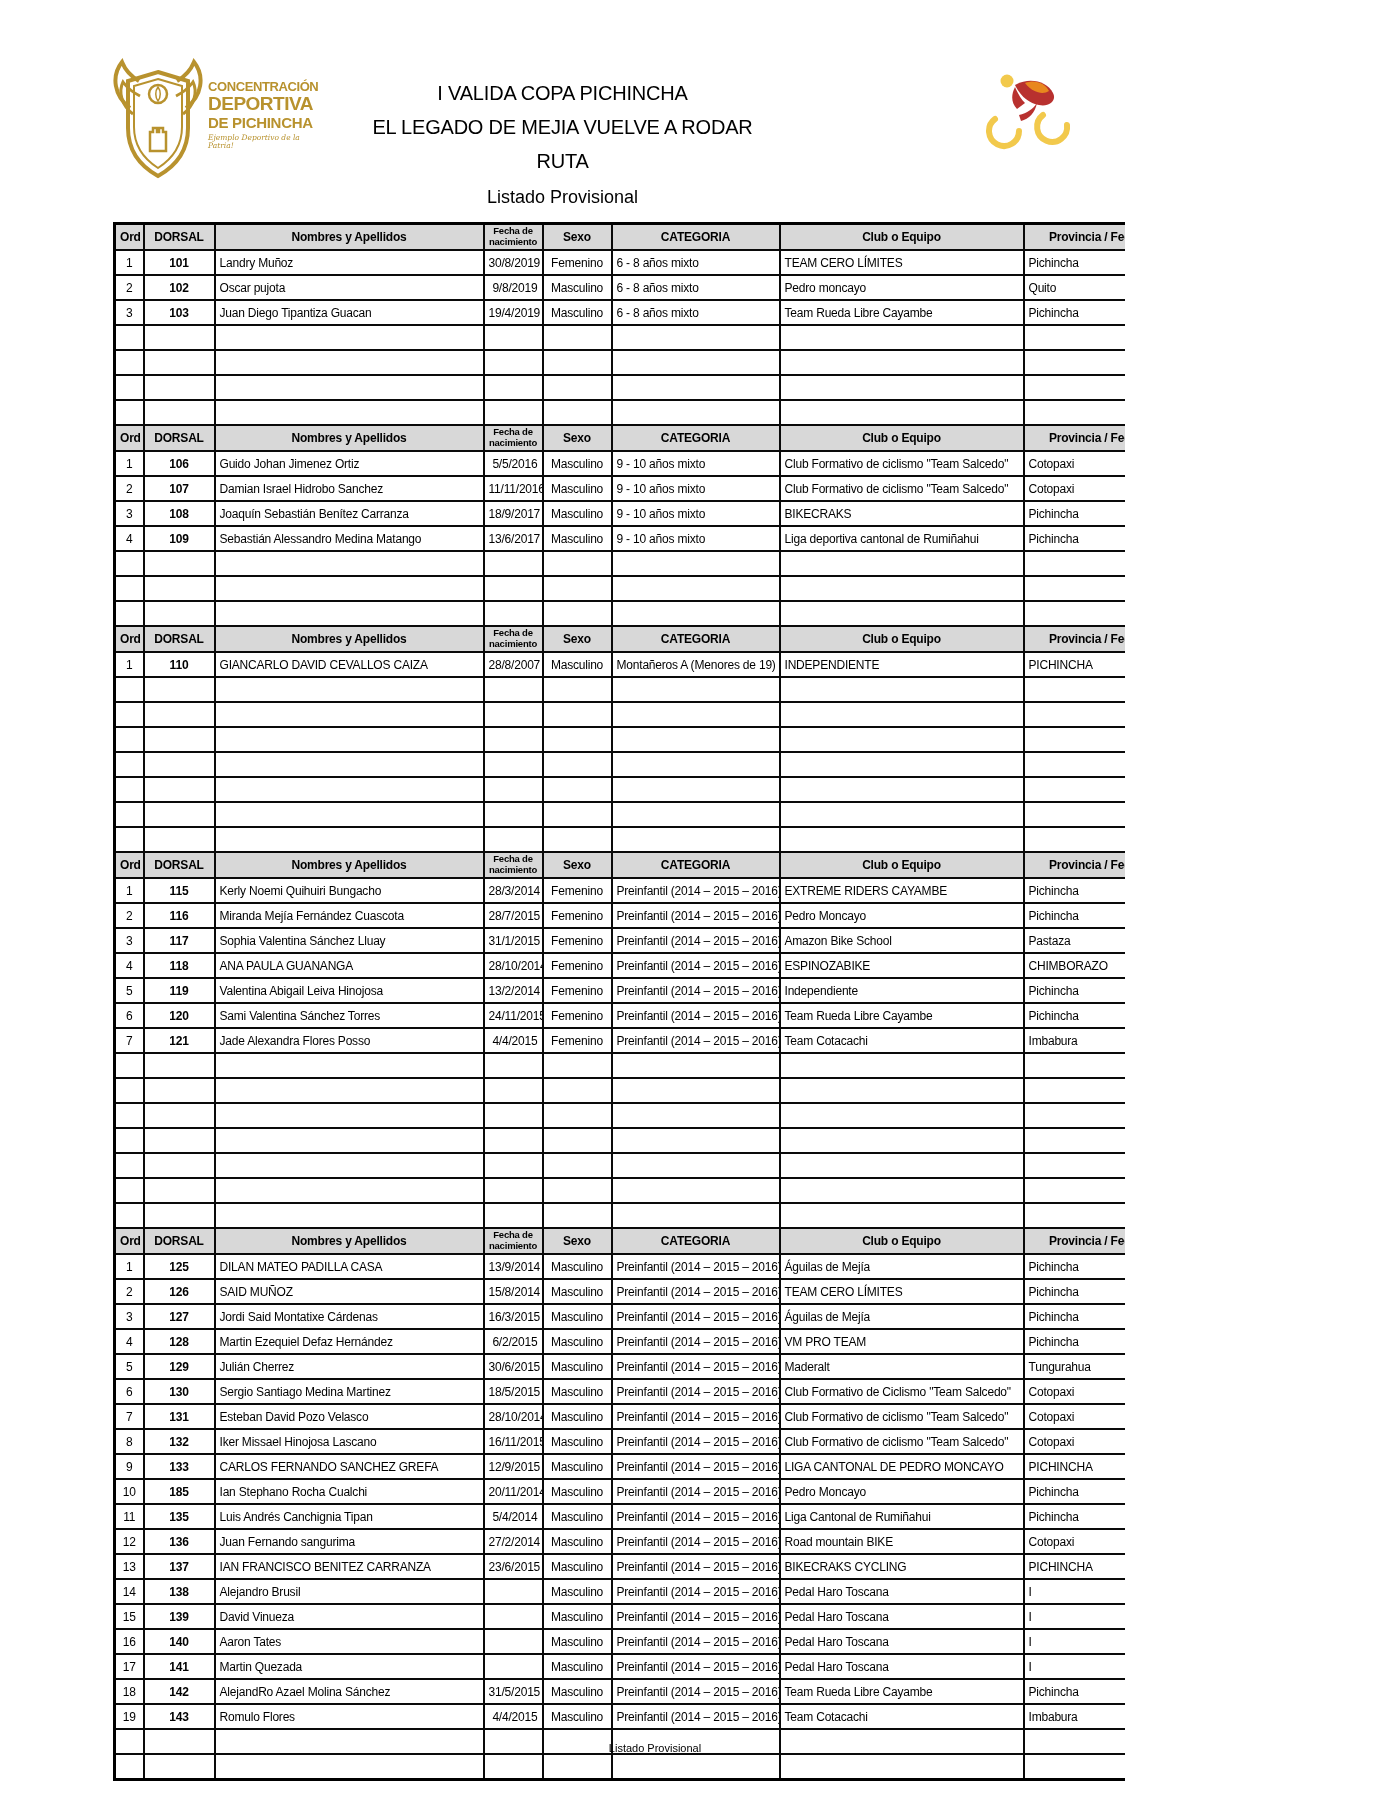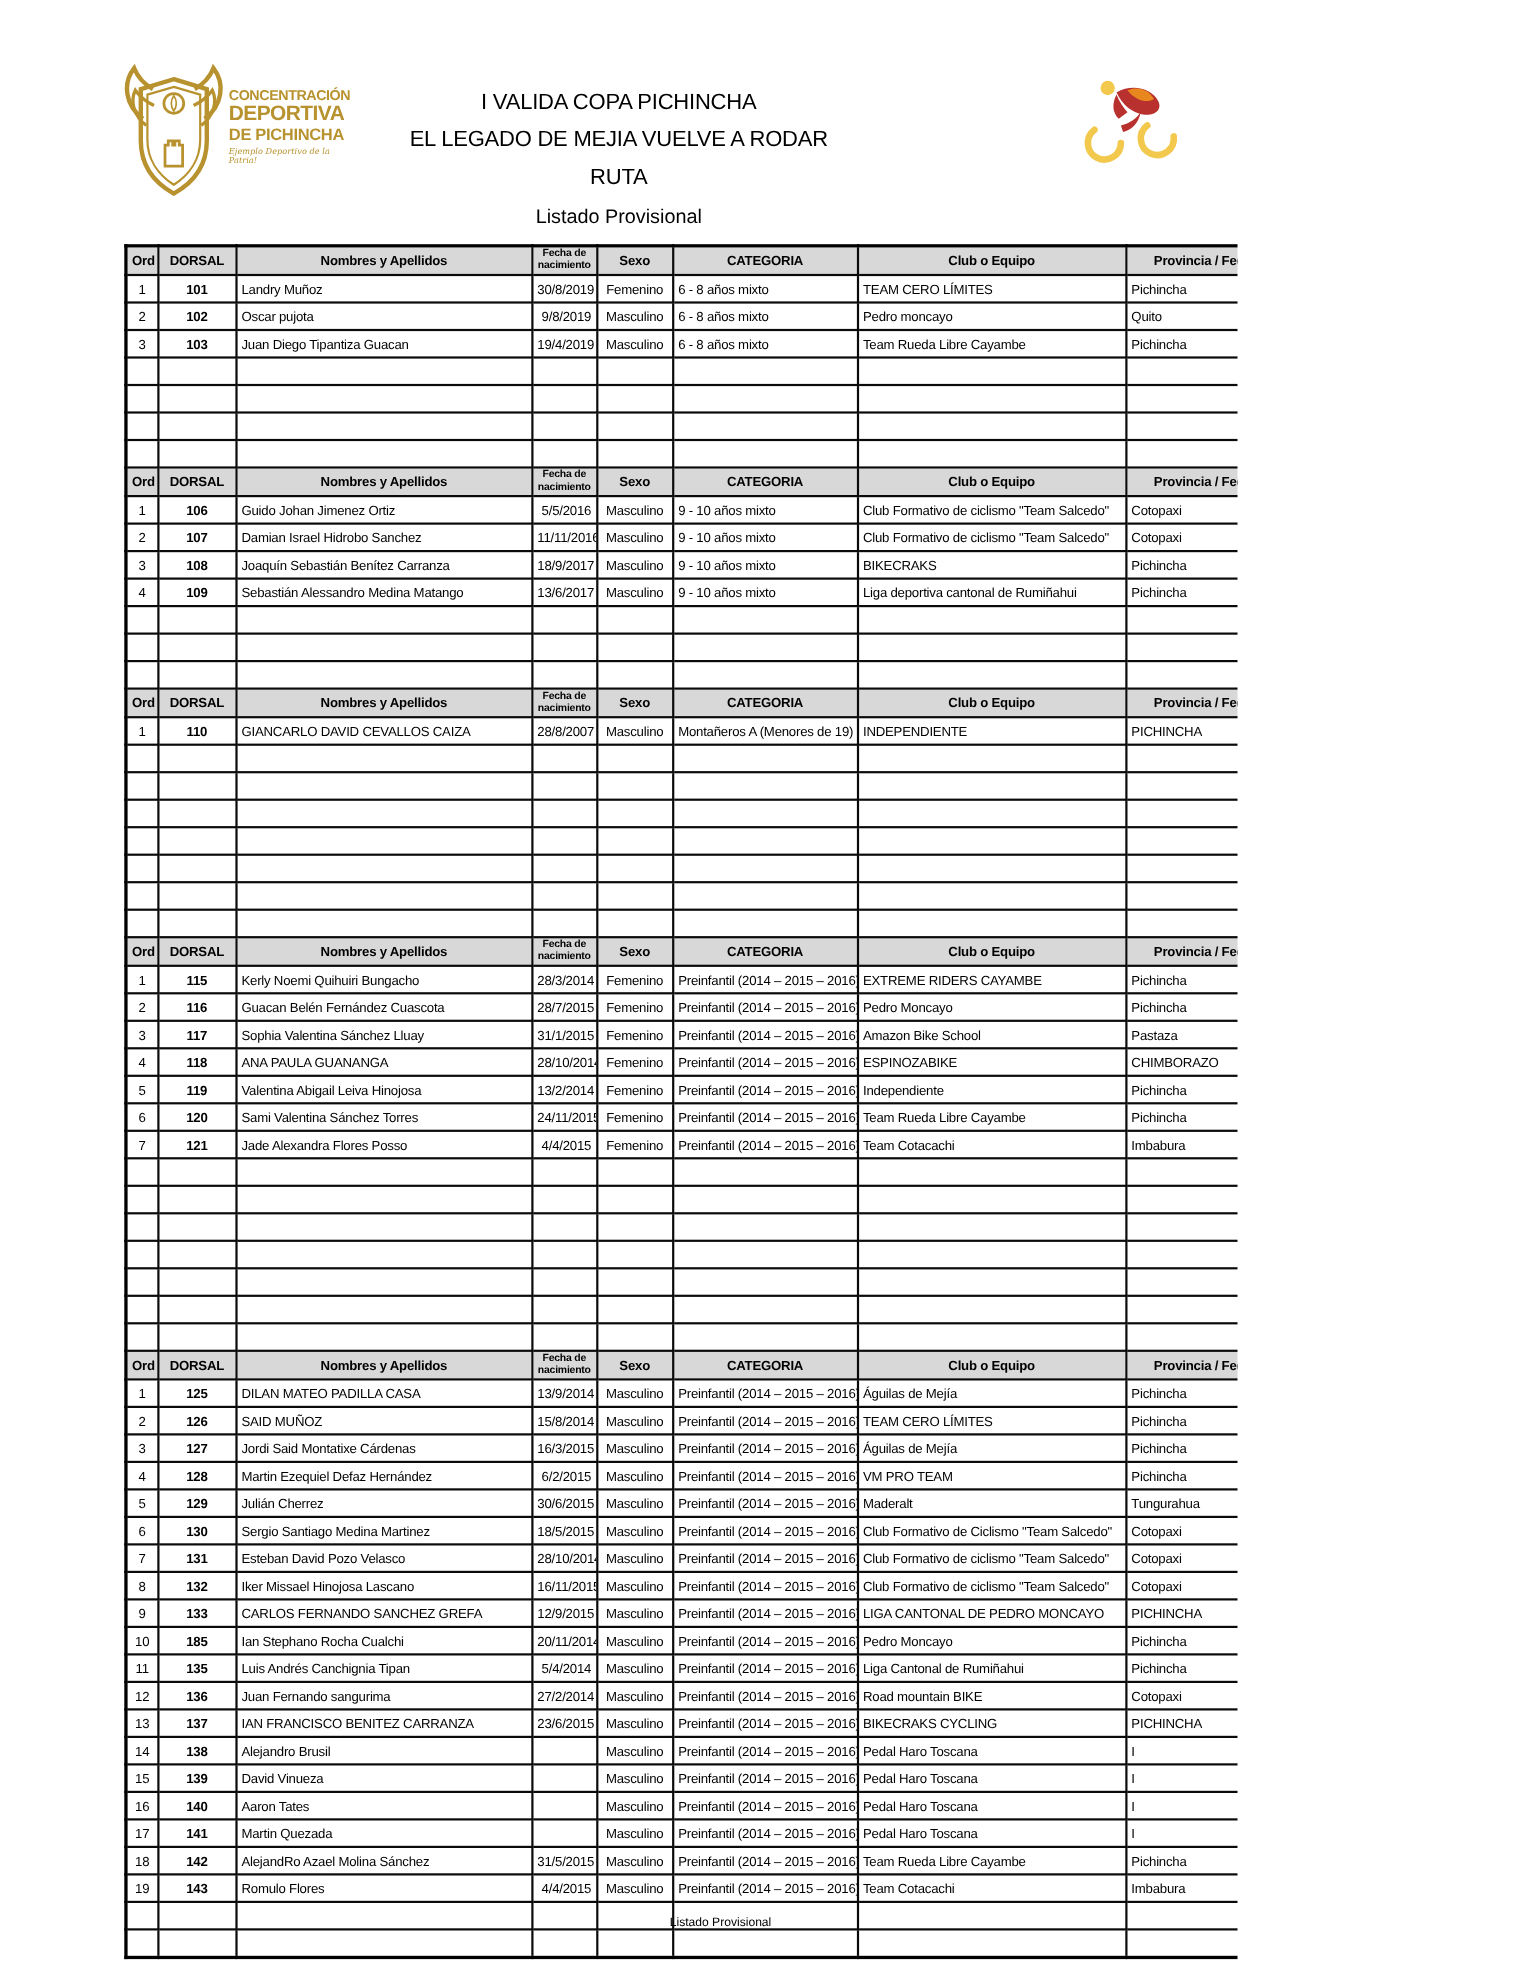--- a/index.html
+++ b/index.html
@@ -420,21 +420,21 @@
           <td class="c-name">Kerly Noemi Quihuiri Bungacho</td>
           <td class="c-fecha">28/3/2014</td>
           <td class="c-sexo">Femenino</td>
           <td class="c-cat">Preinfantil (2014 – 2015 – 2016)</td>
           <td class="c-club">EXTREME RIDERS CAYAMBE</td>
           <td class="c-prov">Pichincha</td>
         </tr>
         <tr>
           <td class="c-ord">2</td>
           <td class="c-dorsal">116</td>
-          <td class="c-name">Guacan Belén Fernández Cuascota</td>
+          <td class="c-name">Miranda Mejía Fernández Cuascota</td>
           <td class="c-fecha">28/7/2015</td>
           <td class="c-sexo">Femenino</td>
           <td class="c-cat">Preinfantil (2014 – 2015 – 2016)</td>
           <td class="c-club">Pedro Moncayo</td>
           <td class="c-prov">Pichincha</td>
         </tr>
         <tr>
           <td class="c-ord">3</td>
           <td class="c-dorsal">117</td>
           <td class="c-name">Sophia Valentina Sánchez Lluay</td>

